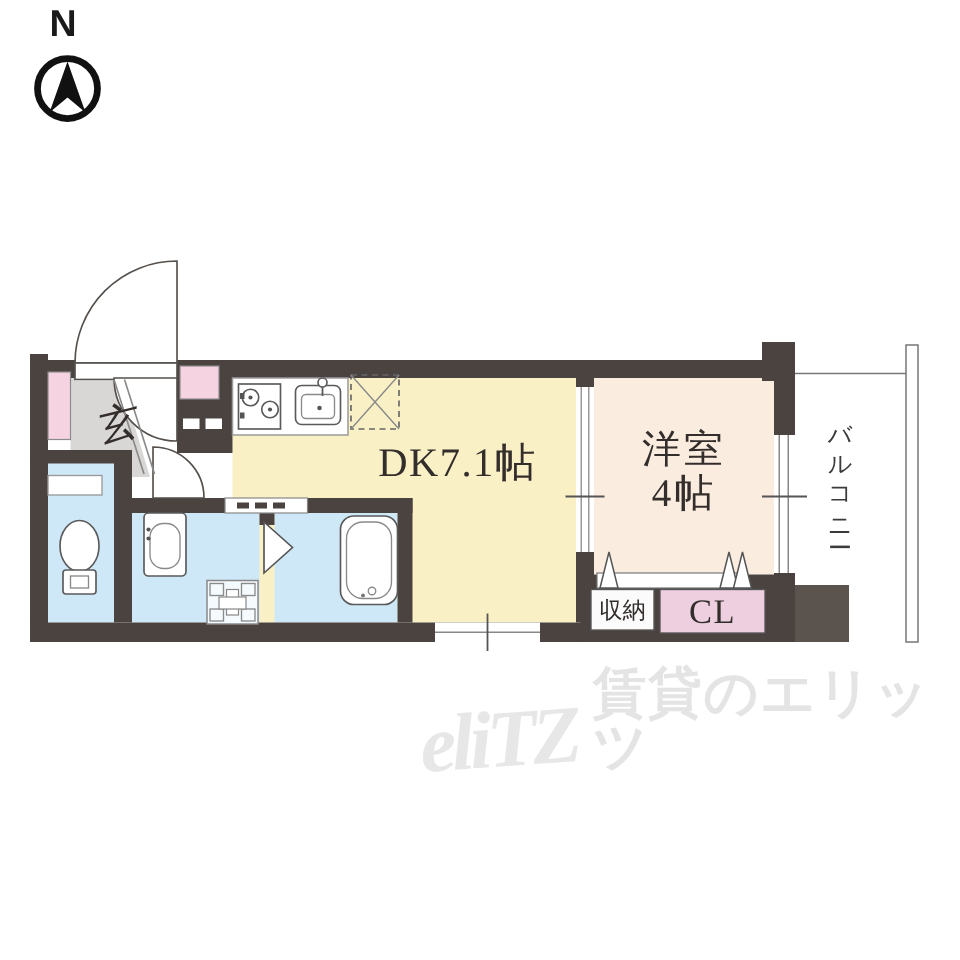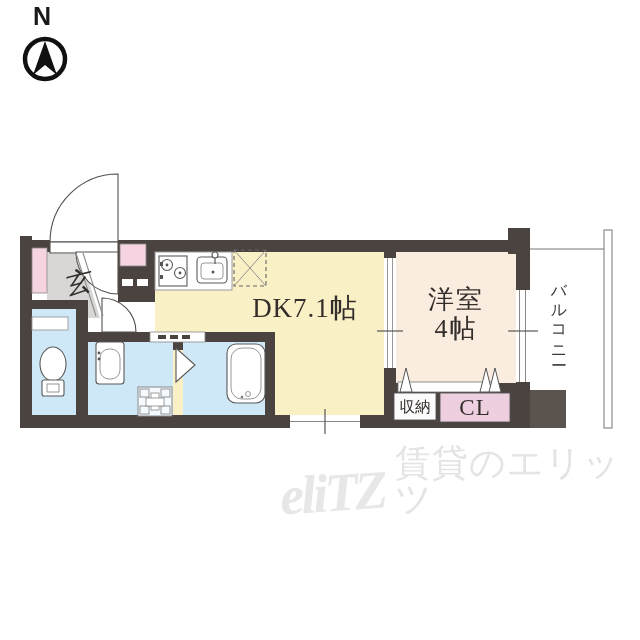--- a/index.html
+++ b/index.html
@@ -11,21 +11,21 @@
                font-weight:bold;font-size:25px;color:#1a1a1a;}
   
   .balcony-label{left:548px;top:272px;height:150px;writing-mode:vertical-rl;
                  text-orientation:upright;font-size:16px;letter-spacing:3px;color:#3b3b3b;
                  font-family:"Liberation Serif",serif;}
   
   .watermark{left:280px;top:445px;display:flex;align-items:flex-end;gap:10px;
              color:#e5e5e5;user-select:none;}
   .wm-logo{font-family:"Liberation Serif",serif;font-style:italic;font-weight:bold;
            font-size:54px;line-height:0.85;letter-spacing:-3px;transform:rotate(-4deg);color:#e7e7e7;}
-  .wm-text{font-family:"DejaVu Sans",sans-serif;font-weight:normal;font-size:36px;
+  .wm-text{font-family:"DejaVu Sans",sans-serif;font-weight:bold;font-size:36px;
            line-height:1;color:#e4e4e4;letter-spacing:1px;}
   
   .wall{fill:var(--c-wall,#4a4340);}
   .wall2{fill:var(--c-wall-light,#5b534d);}
   .floor-dk{fill:var(--c-dk-floor,#faf0c6);}
   .floor-west{fill:var(--c-western-floor,#fbece0);}
   .floor-wet{fill:var(--c-wet-area-floor,#cfe8f7);}
   .floor-ent{fill:var(--c-entrance-tile,#d8d7d5);}
   .pink{fill:var(--c-cabinet-pink,#f6d3e0);stroke:#8a8a8a;stroke-width:0.8;}
   .pink2{fill:var(--c-closet-pink,#edcfdf);stroke:#555;stroke-width:0.9;}

